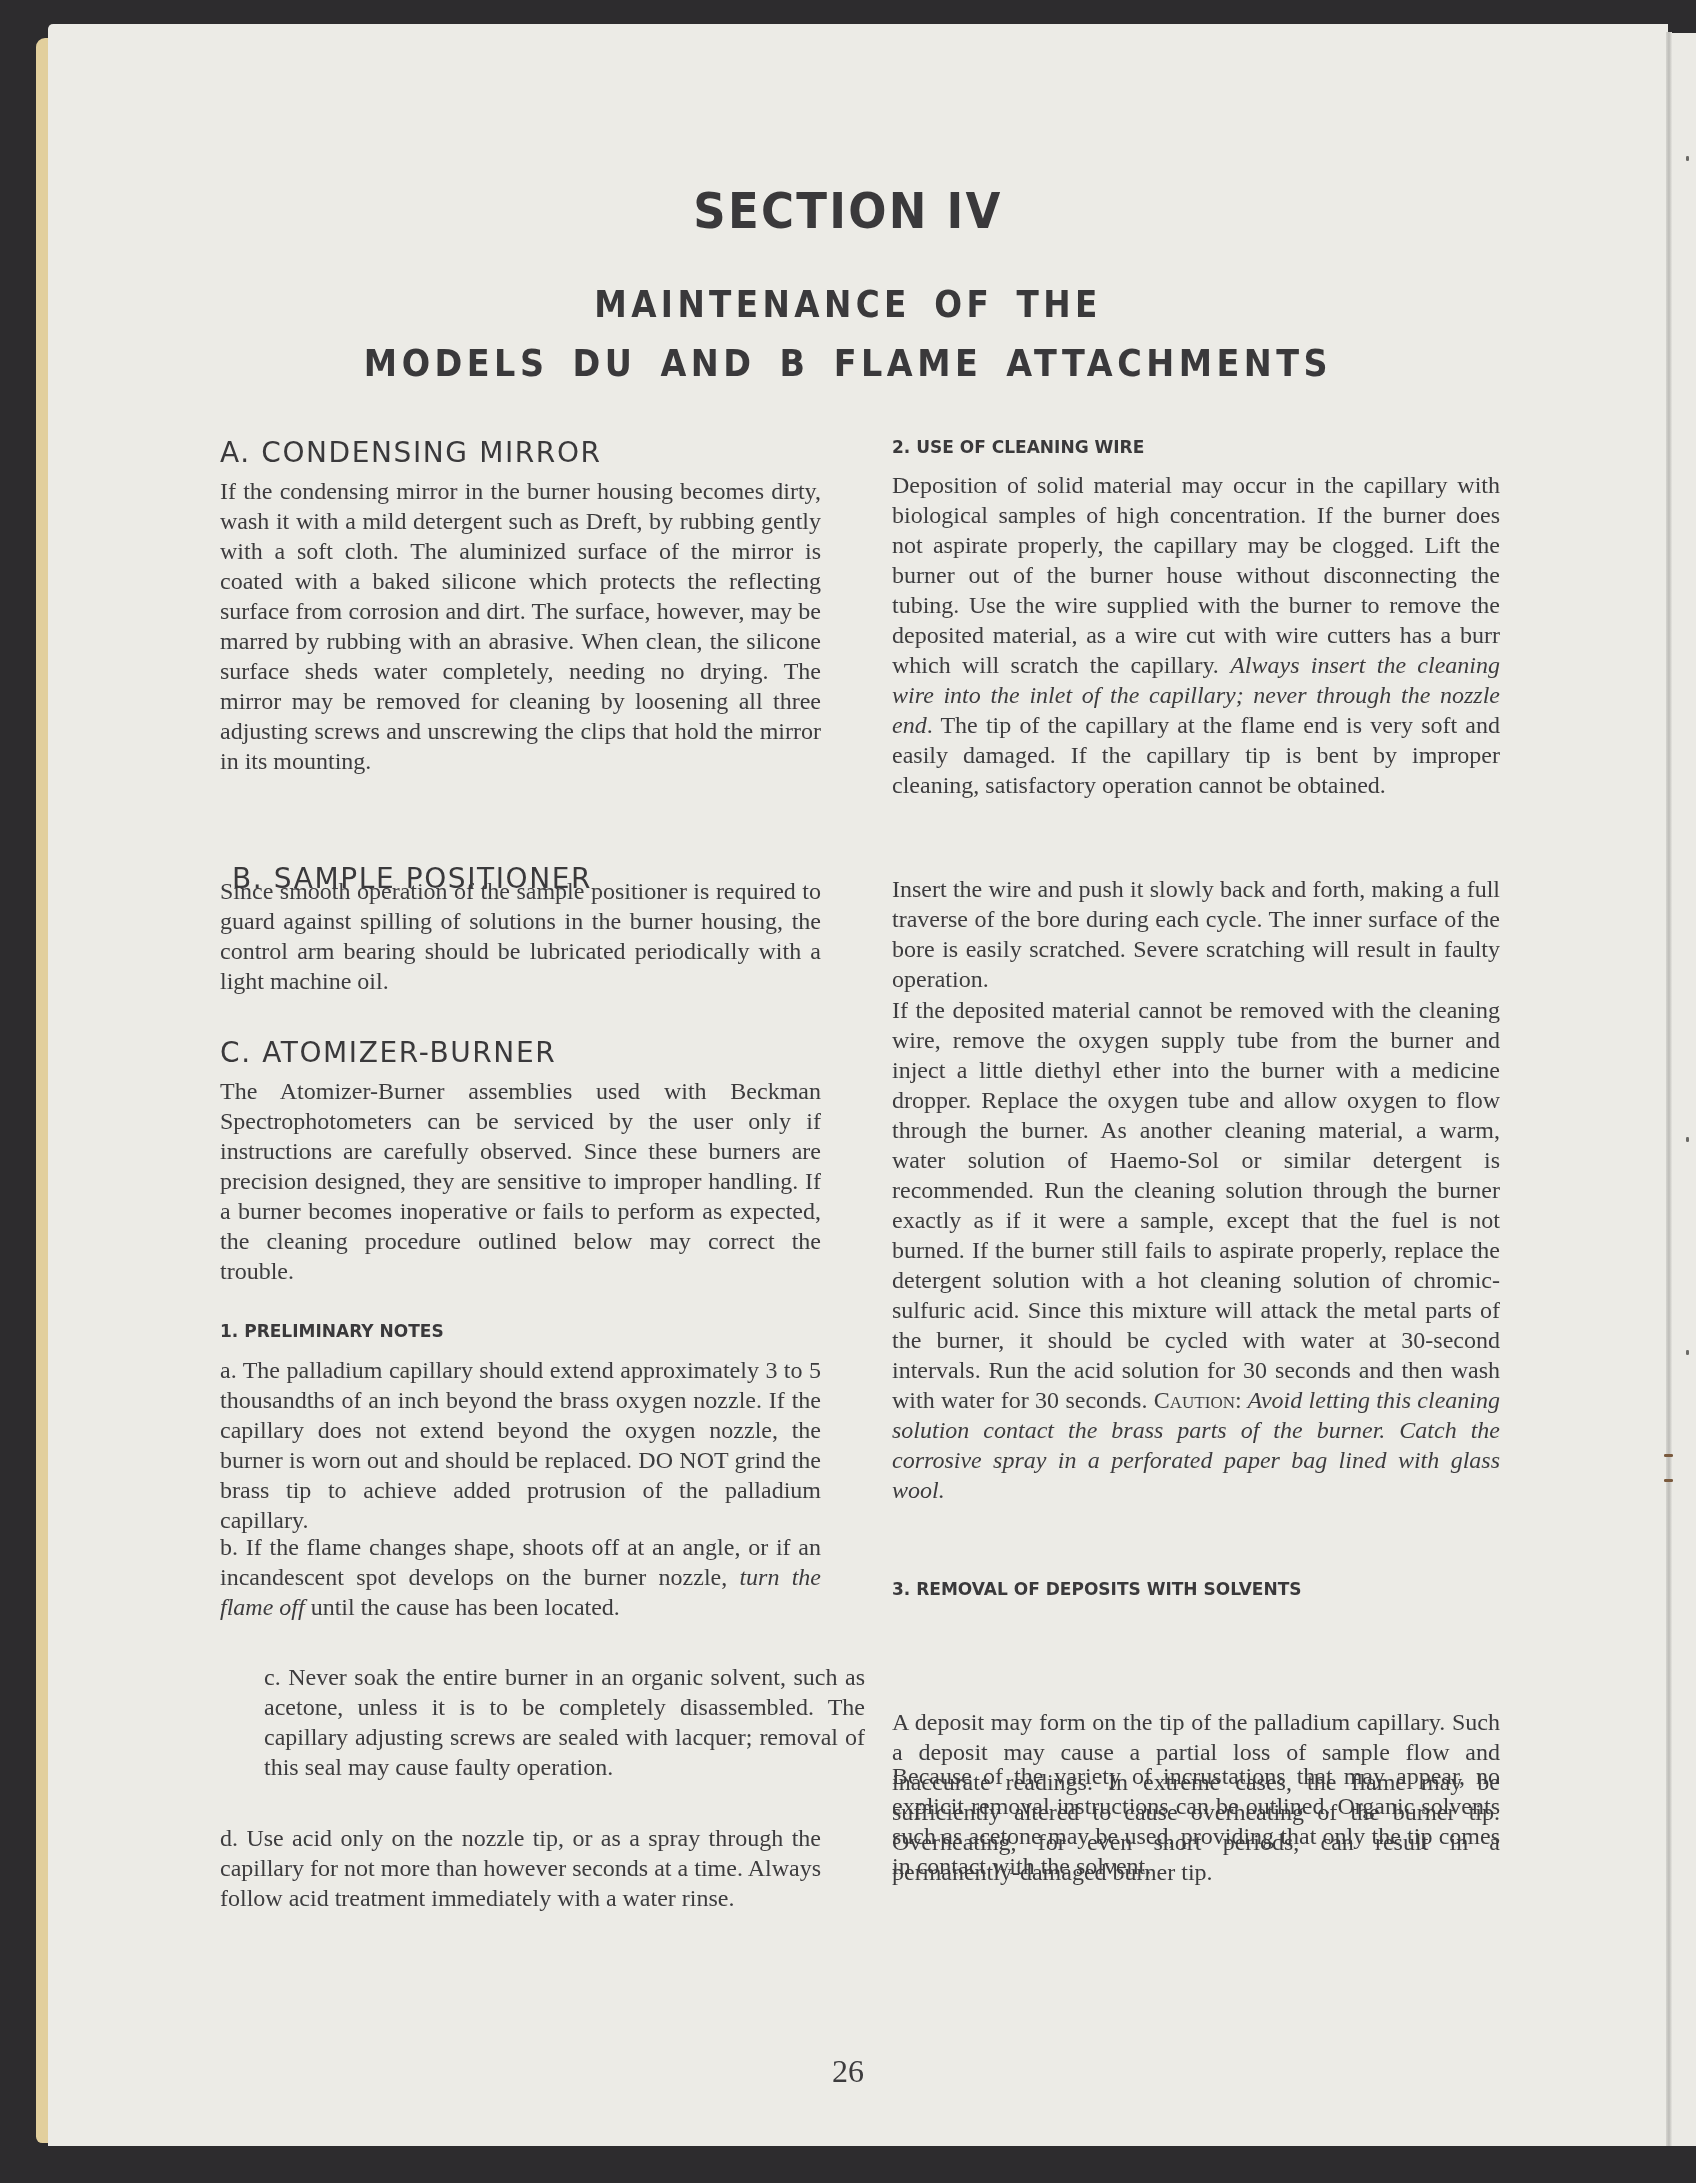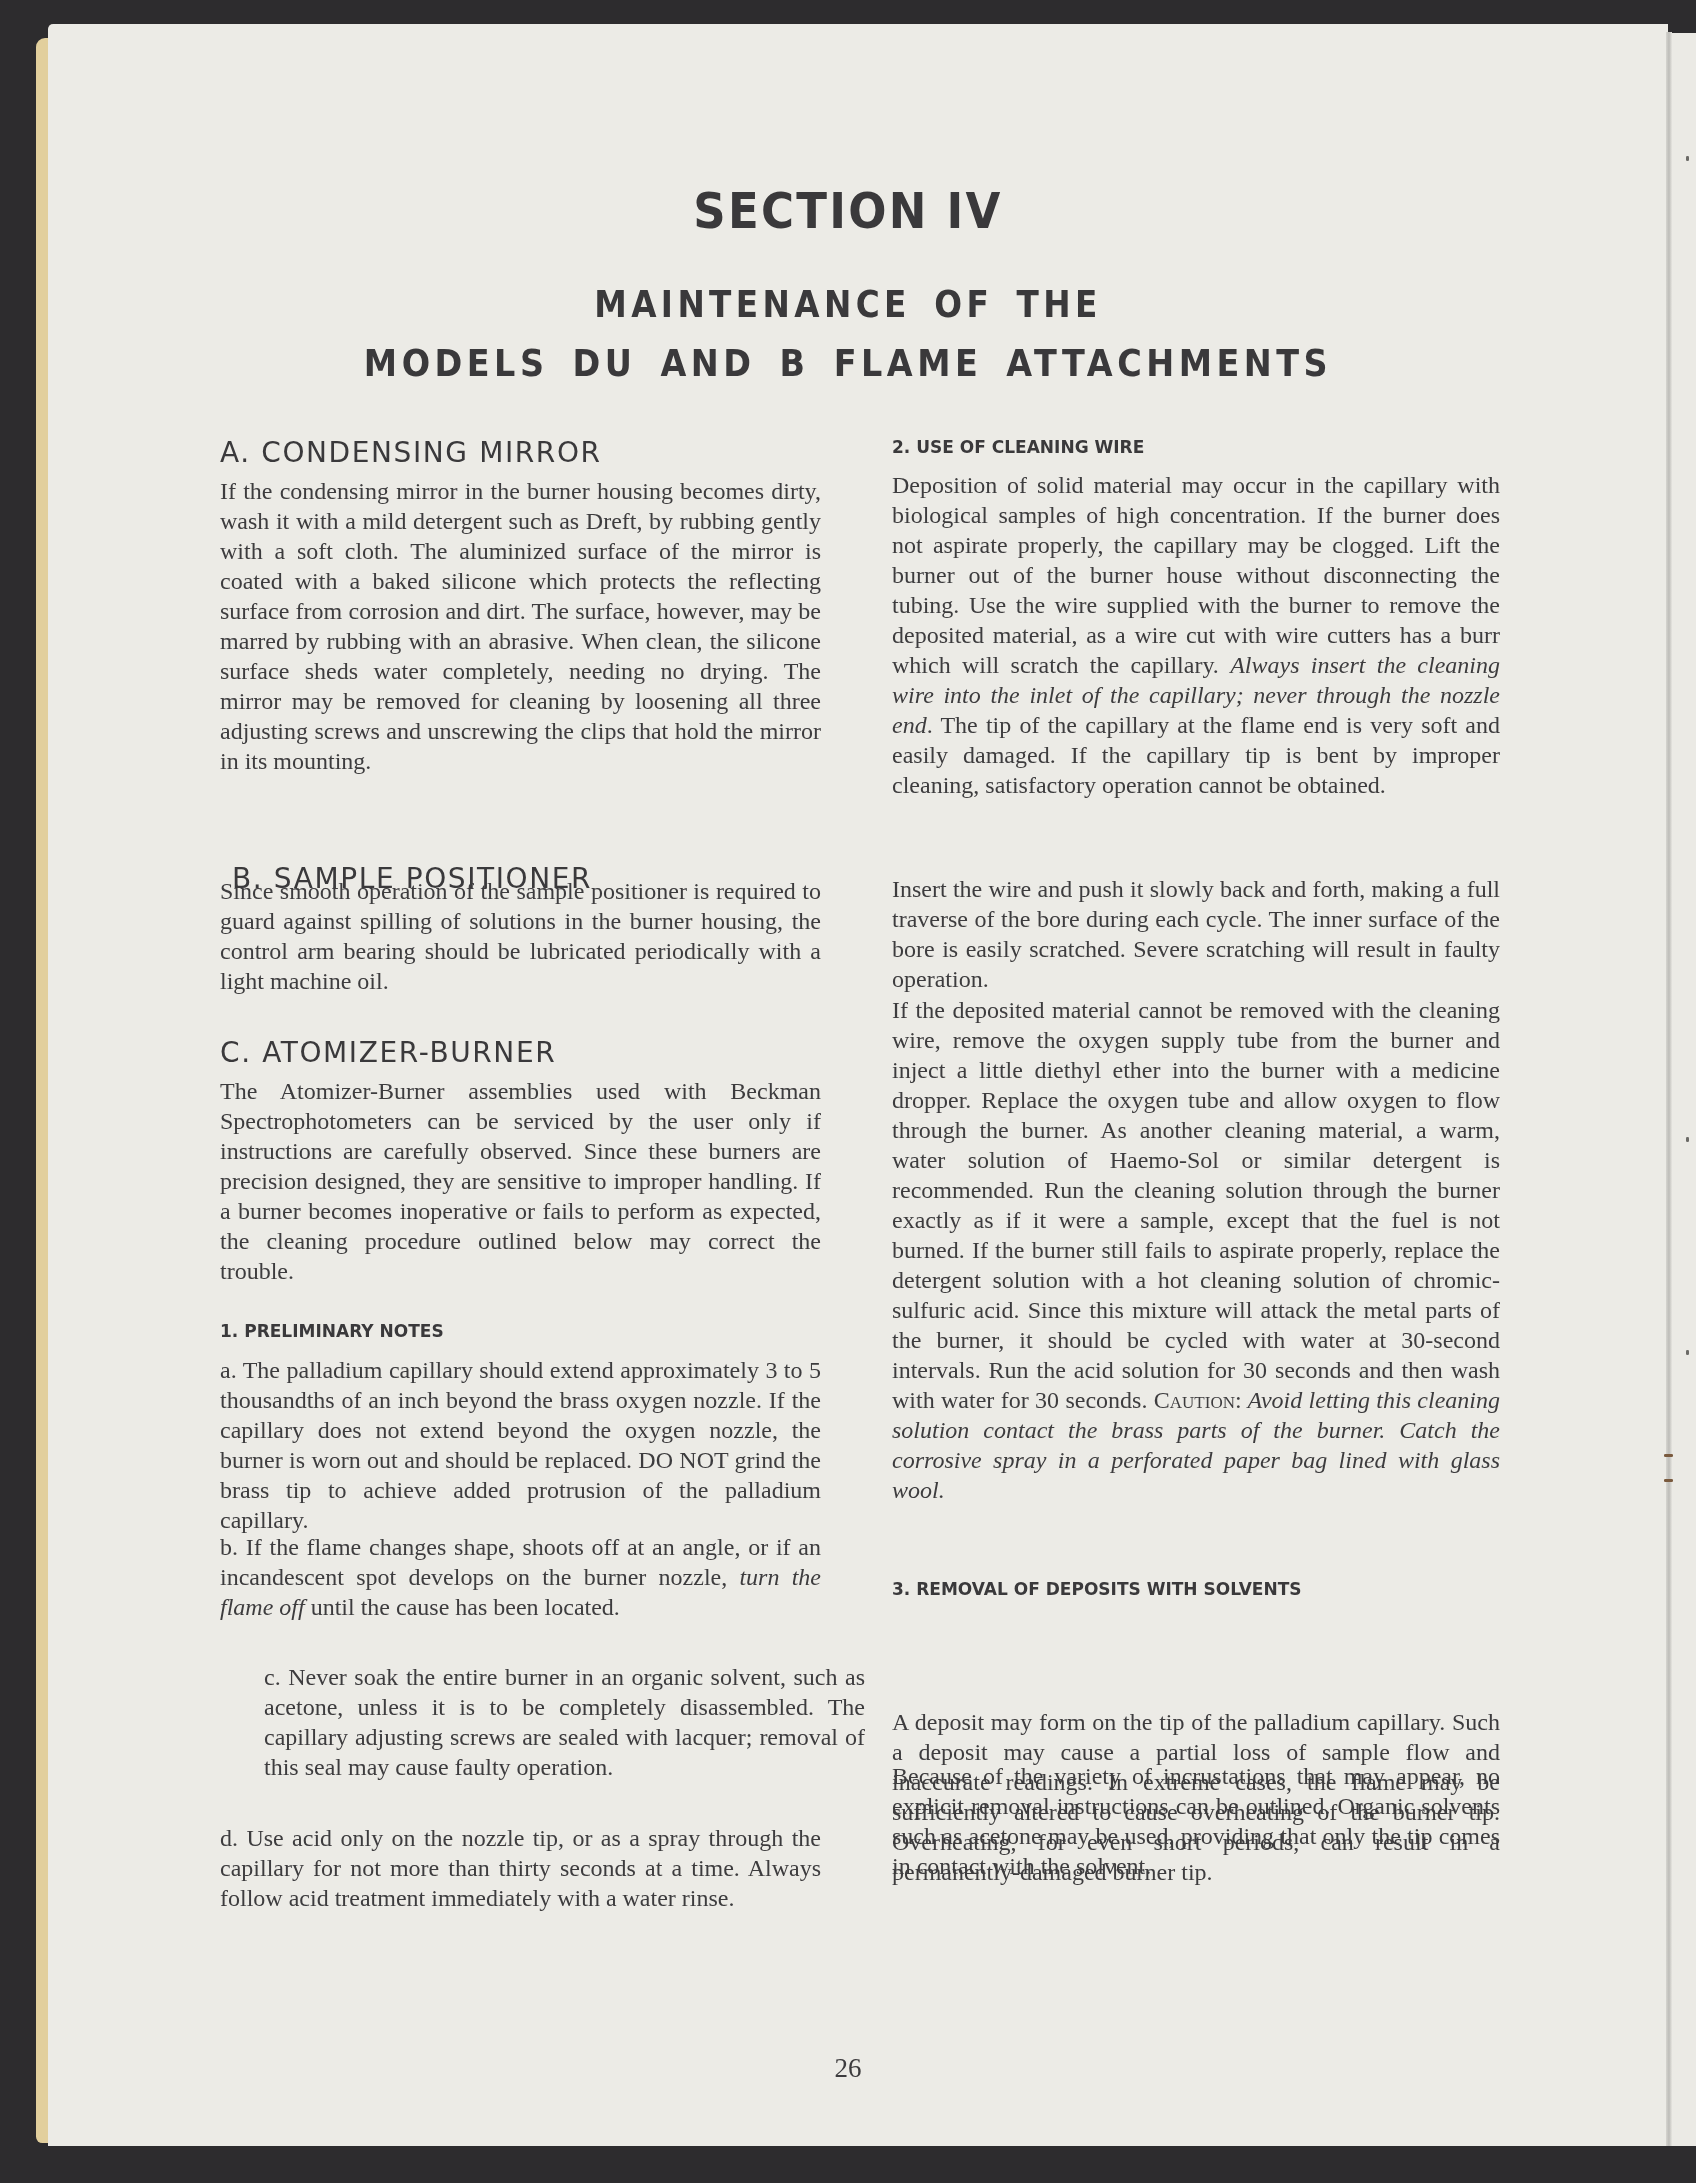--- a/index.html
+++ b/index.html
@@ -67,21 +67,21 @@
   }
   .para {
     position: absolute; margin: 0;
     text-align: justify;
     hyphens: manual;
   }
   .para i { font-style: italic; }
   .sc { font-variant: small-caps; }
   .page-number {
     position: absolute; left: 0; width: 1696px; top: 2053px; text-align: center;
-    font-size: 27px; color: #3d3c3e;
+    font-size: 32px; color: #3d3c3e;
   }
 </style>
 </head>
 <body>
 
 <div class="page-edge"></div>
 <div class="page"></div>
 <div class="crease"></div>
 <div class="next-page"></div>
 <div class="next-mark" style="left:1686px;top:156px;"></div>
@@ -101,21 +101,21 @@
   <h2 class="h-major" style="top:865px;margin-left:12px;">B. SAMPLE POSITIONER</h2>
   <p class="para" style="top:876px;width:601px;">Since smooth operation of the sample positioner is required to guard against spilling of solutions in the burner housing, the control arm bearing should be lubricated periodically with a light machine oil.</p>
 
   <h2 class="h-major" style="top:1039px;">C. ATOMIZER-BURNER</h2>
   <p class="para" style="top:1076px;width:601px;">The Atomizer-Burner assemblies used with Beckman Spectrophotometers can be serviced by the user only if instructions are carefully observed. Since these burners are precision designed, they are sensitive to improper handling. If a burner becomes inoperative or fails to perform as expected, the cleaning procedure outlined below may correct the trouble.</p>
 
   <h3 class="h-minor" style="top:1323px;">1. PRELIMINARY NOTES</h3>
   <p class="para" style="top:1355px;width:601px;">a. The palladium capillary should extend approximately 3 to 5 thousandths of an inch beyond the brass oxygen nozzle. If the capillary does not extend beyond the oxygen nozzle, the burner is worn out and should be replaced. DO NOT grind the brass tip to achieve added protrusion of the palladium capillary.</p>
   <p class="para" style="top:1532px;width:601px;"><span>b. If the flame changes shape, shoots off at an angle, or if an incandescent spot develops on the burner nozzle, </span><i>turn the flame off</i><span> until the cause has been located.</span></p>
   <p class="para" style="top:1662px;width:601px;margin-left:44px;">c. Never soak the entire burner in an organic solvent, such as acetone, unless it is to be completely disassembled. The capillary adjusting screws are sealed with lacquer; removal of this seal may cause faulty operation.</p>
-  <p class="para" style="top:1823px;width:601px;">d. Use acid only on the nozzle tip, or as a spray through the capillary for not more than thirty seconds at a time. Always follow acid treatment immediately with a water rinse.</p>
+  <p class="para" style="top:1823px;width:601px;">d. Use acid only on the nozzle tip, or as a spray through the capillary for not more than however seconds at a time. Always follow acid treatment immediately with a water rinse.</p>
 </div>
 
 <div class="col right">
   <h3 class="h-minor" style="top:439px;">2. USE OF CLEANING WIRE</h3>
   <p class="para" style="top:470px;width:608px;"><span>Deposition of solid material may occur in the capillary with biological samples of high concentration. If the burner does not aspirate properly, the capillary may be clogged. Lift the burner out of the burner house without disconnecting the tubing. Use the wire supplied with the burner to remove the deposited material, as a wire cut with wire cutters has a burr which will scratch the capillary. </span><i>Always insert the cleaning wire into the inlet of the capillary; never through the nozzle end</i><span>. The tip of the capillary at the flame end is very soft and easily damaged. If the capillary tip is bent by improper cleaning, satisfactory operation cannot be obtained.</span></p>
   <p class="para" style="top:874px;width:608px;">Insert the wire and push it slowly back and forth, making a full traverse of the bore during each cycle. The inner surface of the bore is easily scratched. Severe scratching will result in faulty operation.</p>
   <p class="para" style="top:995px;width:608px;"><span>If the deposited material cannot be removed with the cleaning wire, remove the oxygen supply tube from the burner and inject a little diethyl ether into the burner with a medicine dropper. Replace the oxygen tube and allow oxygen to flow through the burner. As another cleaning material, a warm, water solution of Haemo-Sol or similar detergent is recommended. Run the cleaning solution through the burner exactly as if it were a sample, except that the fuel is not burned. If the burner still fails to aspirate properly, replace the detergent solution with a hot cleaning solution of chromic-sulfuric acid. Since this mixture will attack the metal parts of the burner, it should be cycled with water at 30-second intervals. Run the acid solution for 30 seconds and then wash with water for 30 seconds. </span><span class="sc">Caution:</span><i> Avoid letting this cleaning solution contact the brass parts of the burner. Catch the corrosive spray in a perforated paper bag lined with glass wool.</i></p>
 
   <h3 class="h-minor" style="top:1581px;">3. REMOVAL OF DEPOSITS WITH SOLVENTS</h3>
   <p class="para" style="top:1707px;width:608px;">A deposit may form on the tip of the palladium capillary. Such a deposit may cause a partial loss of sample flow and inaccurate readings. In extreme cases, the flame may be sufficiently altered to cause overheating of the burner tip. Overheating, for even short periods, can result in a permanently-damaged burner tip.</p>

